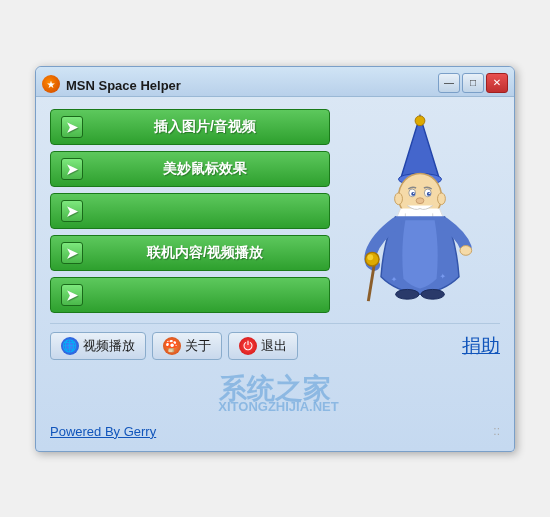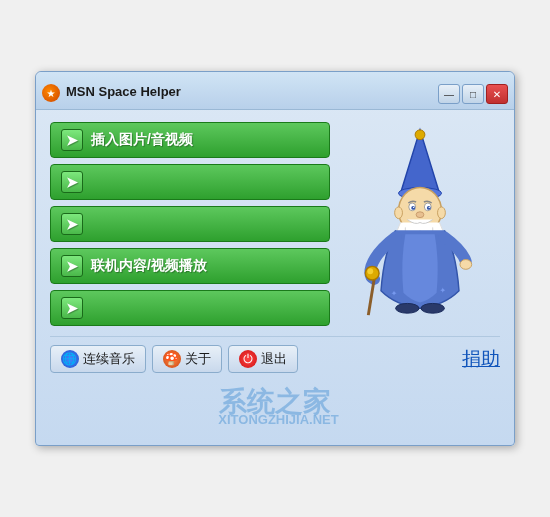--- a/index.html
+++ b/index.html
@@ -17,26 +17,26 @@
     .window {
       width: 480px;
       background: linear-gradient(to bottom, #dce8f5 0%, #c5d9f0 100%);
       border: 1px solid #7a9fc8;
       border-radius: 6px 6px 4px 4px;
       box-shadow: 2px 2px 8px rgba(0,0,0,0.3);
     }
 
     .title-bar {
       display: flex;
-      align-items: flex-start;
+      align-items: flex-end;
       background: linear-gradient(to bottom, #d0e4f5 0%, #b8d0ea 100%);
       border-radius: 6px 6px 0 0;
-      padding: 12px 6px;
+      padding: 3px 6px;
       border-bottom: 1px solid #9ab8d5;
-      height: 38px;
+      height: 30px;
     }
 
     .title-bar-icon {
       width: 18px;
       height: 18px;
       margin-right: 6px;
       background: radial-gradient(circle at 40% 40%, #ff8800, #cc4400);
       border-radius: 50%;
       position: relative;
       flex-shrink: 0;
@@ -125,21 +125,21 @@
       align-items: center;
       justify-content: center;
       margin-right: 8px;
       flex-shrink: 0;
       font-size: 14px;
       color: white;
     }
 
     .menu-btn-label {
       flex: 1;
-      text-align: left;
+      text-align: center;
     }
 
     .wizard-image {
       width: 160px;
       height: 200px;
       flex-shrink: 0;
       display: flex;
       align-items: center;
       justify-content: center;
       overflow: hidden;
@@ -264,20 +264,21 @@
   <div class="window-body">
     <div class="content-area">
 
       <div class="buttons-column">
         <button class="menu-btn">
           <div class="menu-btn-arrow">➤</div>
           <span class="menu-btn-label">插入图片/音视频</span>
         </button>
         <button class="menu-btn">
           <div class="menu-btn-arrow">➤</div>
+          <span class="menu-btn-label">美妙鼠标效果</span>
         </button>
         <button class="menu-btn">
           <div class="menu-btn-arrow">➤</div>
         </button>
         <button class="menu-btn">
           <div class="menu-btn-arrow">➤</div>
           <span class="menu-btn-label">联机内容/视频播放</span>
         </button>
         <button class="menu-btn">
           <div class="menu-btn-arrow">➤</div>
@@ -339,33 +340,37 @@
           <ellipse cx="53" cy="90" rx="4" ry="6" fill="#f5daa8" stroke="#c8a060" stroke-width="1"></ellipse>
           <ellipse cx="97" cy="90" rx="4" ry="6" fill="#f5daa8" stroke="#c8a060" stroke-width="1"></ellipse>
         </svg>
       </div>
     </div>
 
     <div class="bottom-bar">
       <div class="action-buttons-row">
         <button class="action-btn">
           <div class="action-btn-icon icon-online">🌐</div>
-          <span>连续音乐</span>
+          <span>视频播放</span>
         </button>
         <button class="action-btn">
           <div class="action-btn-icon icon-about">🍄</div>
           <span>关于</span>
         </button>
         <button class="action-btn">
           <div class="action-btn-icon icon-exit">⏻</div>
           <span>退出</span>
         </button>
         <span class="donate-link">捐助</span>
       </div>
 
       <div class="watermark-area">
         <span class="watermark-text-cn" style="top: 4px;">系统之家</span>
         <span class="watermark-text-en">XITONGZHIJIA.NET</span>
       </div>
 
+      <div class="footer-row">
+        <span class="powered-link">Powered By Gerry</span>
+        <span class="resize-grip">::</span>
+      </div>
     </div>
   </div>
 </div>
 
 </body></html>

